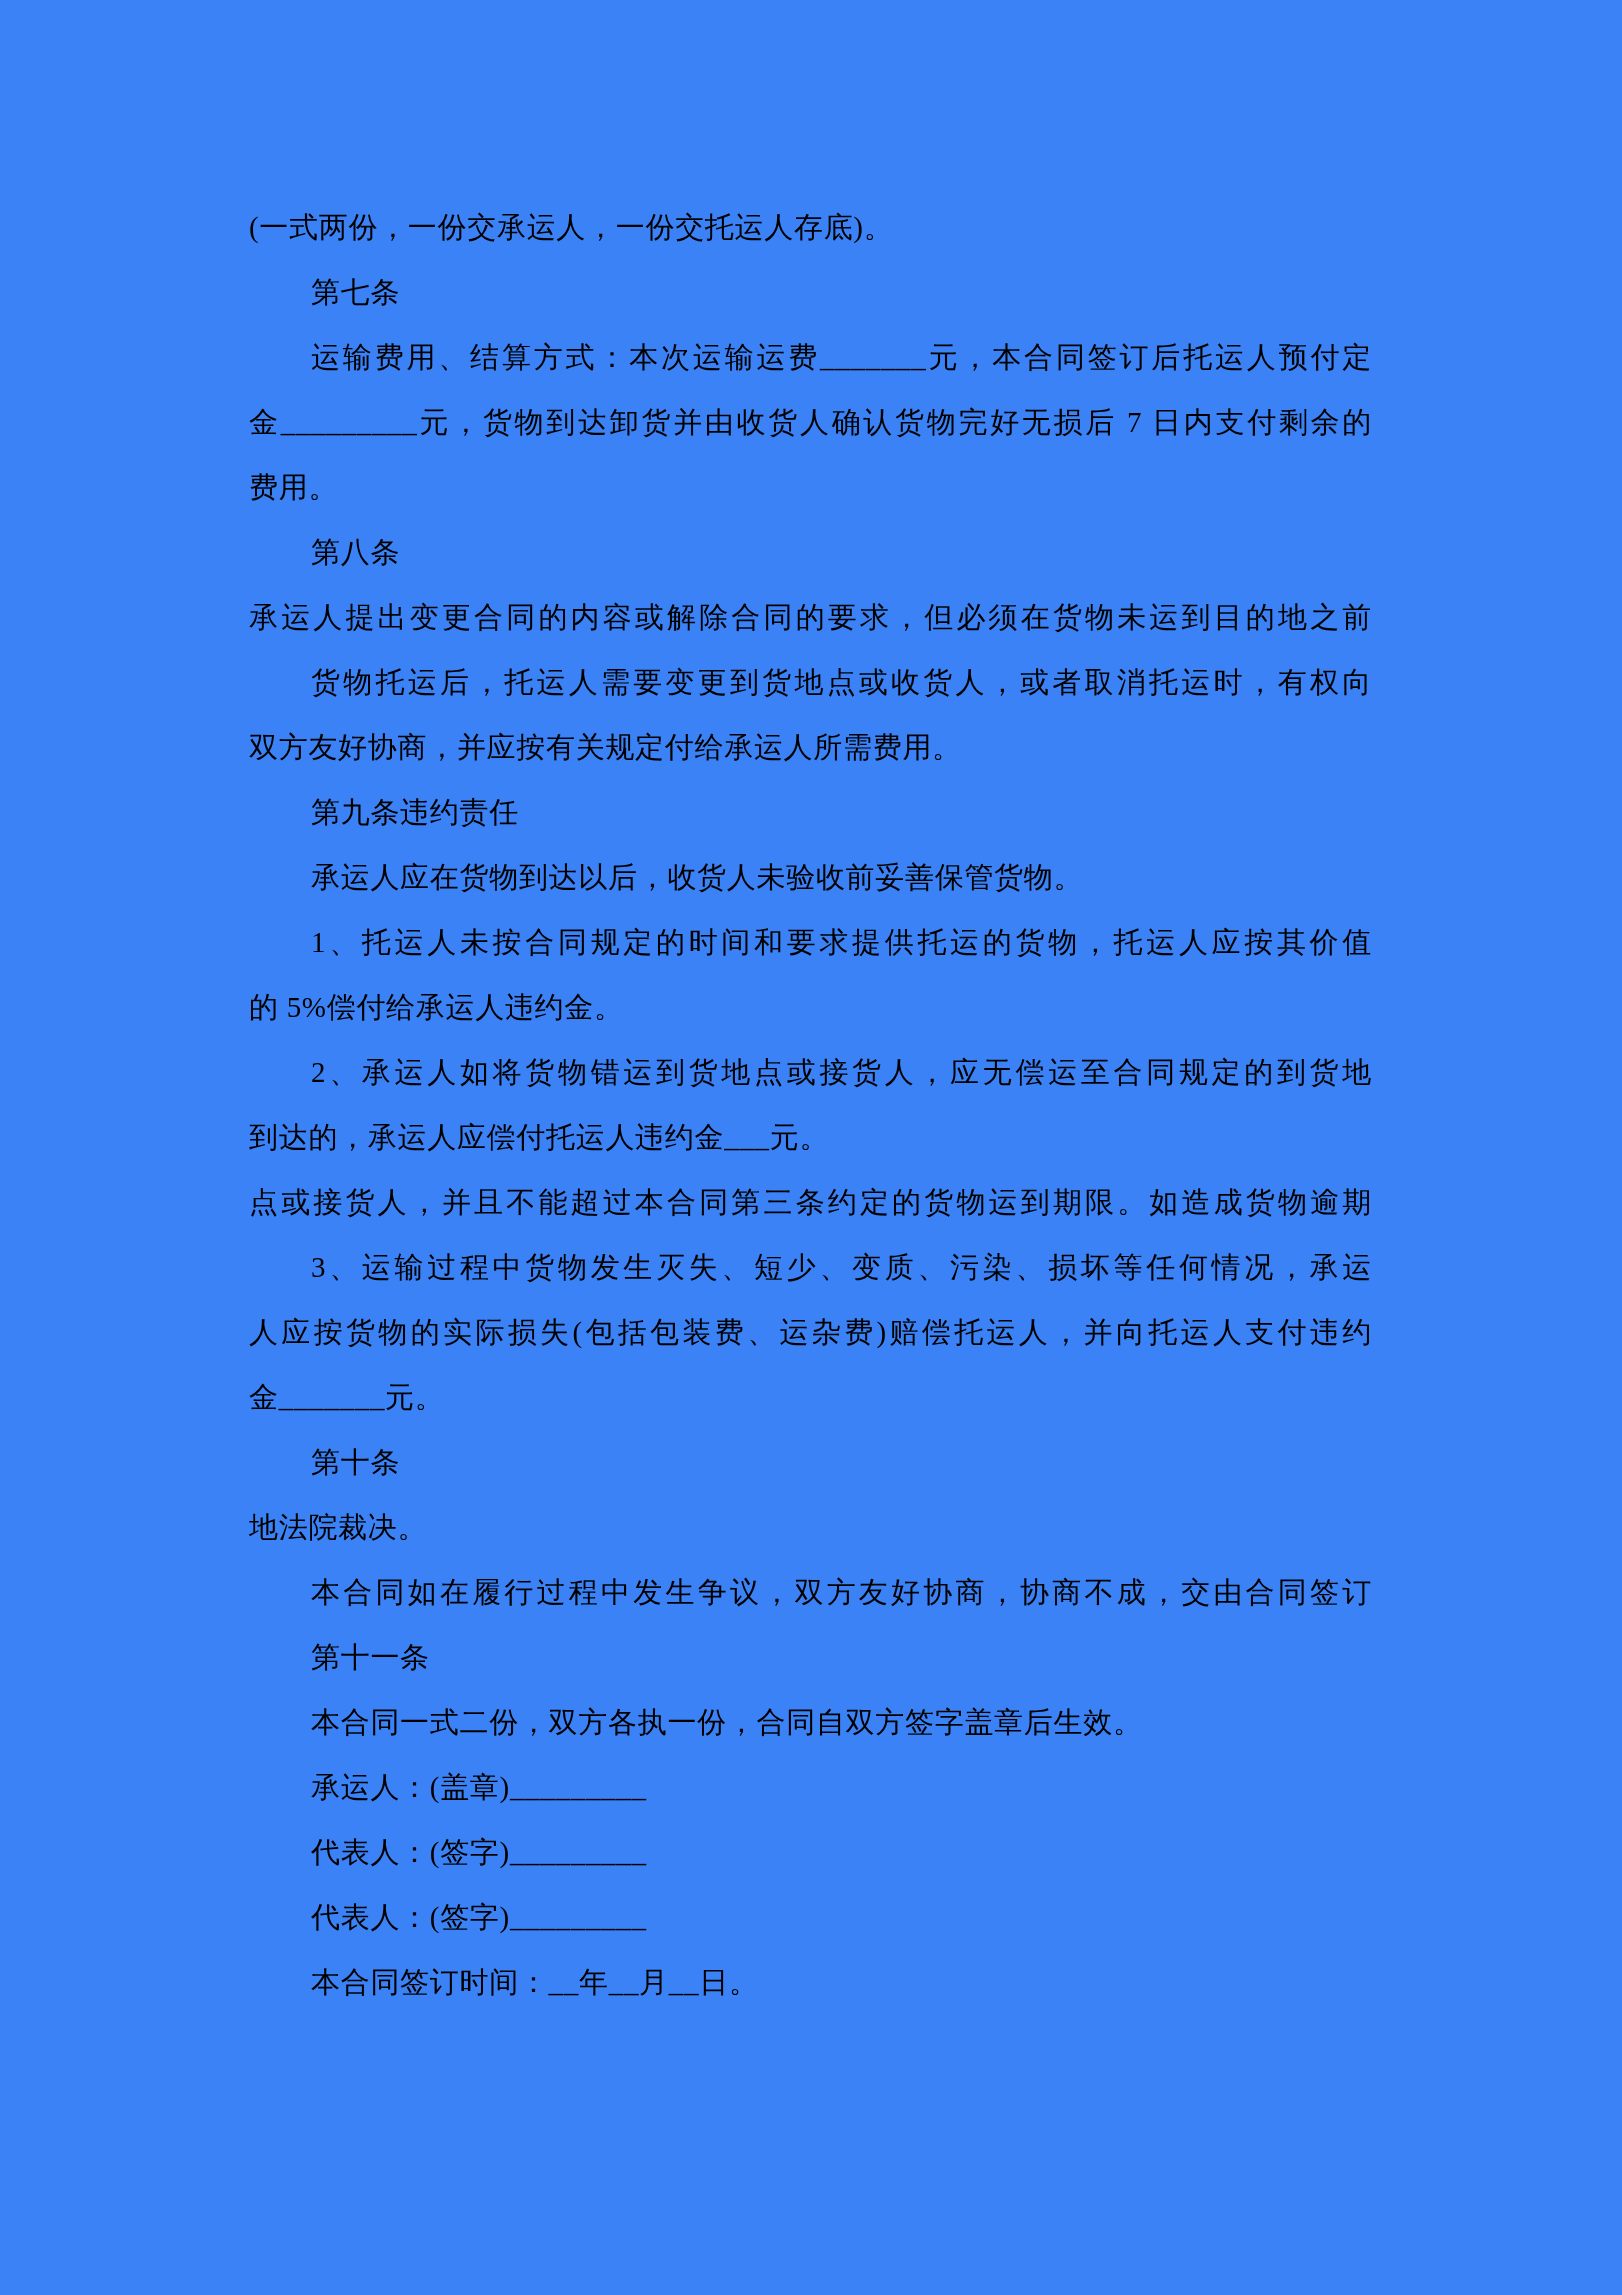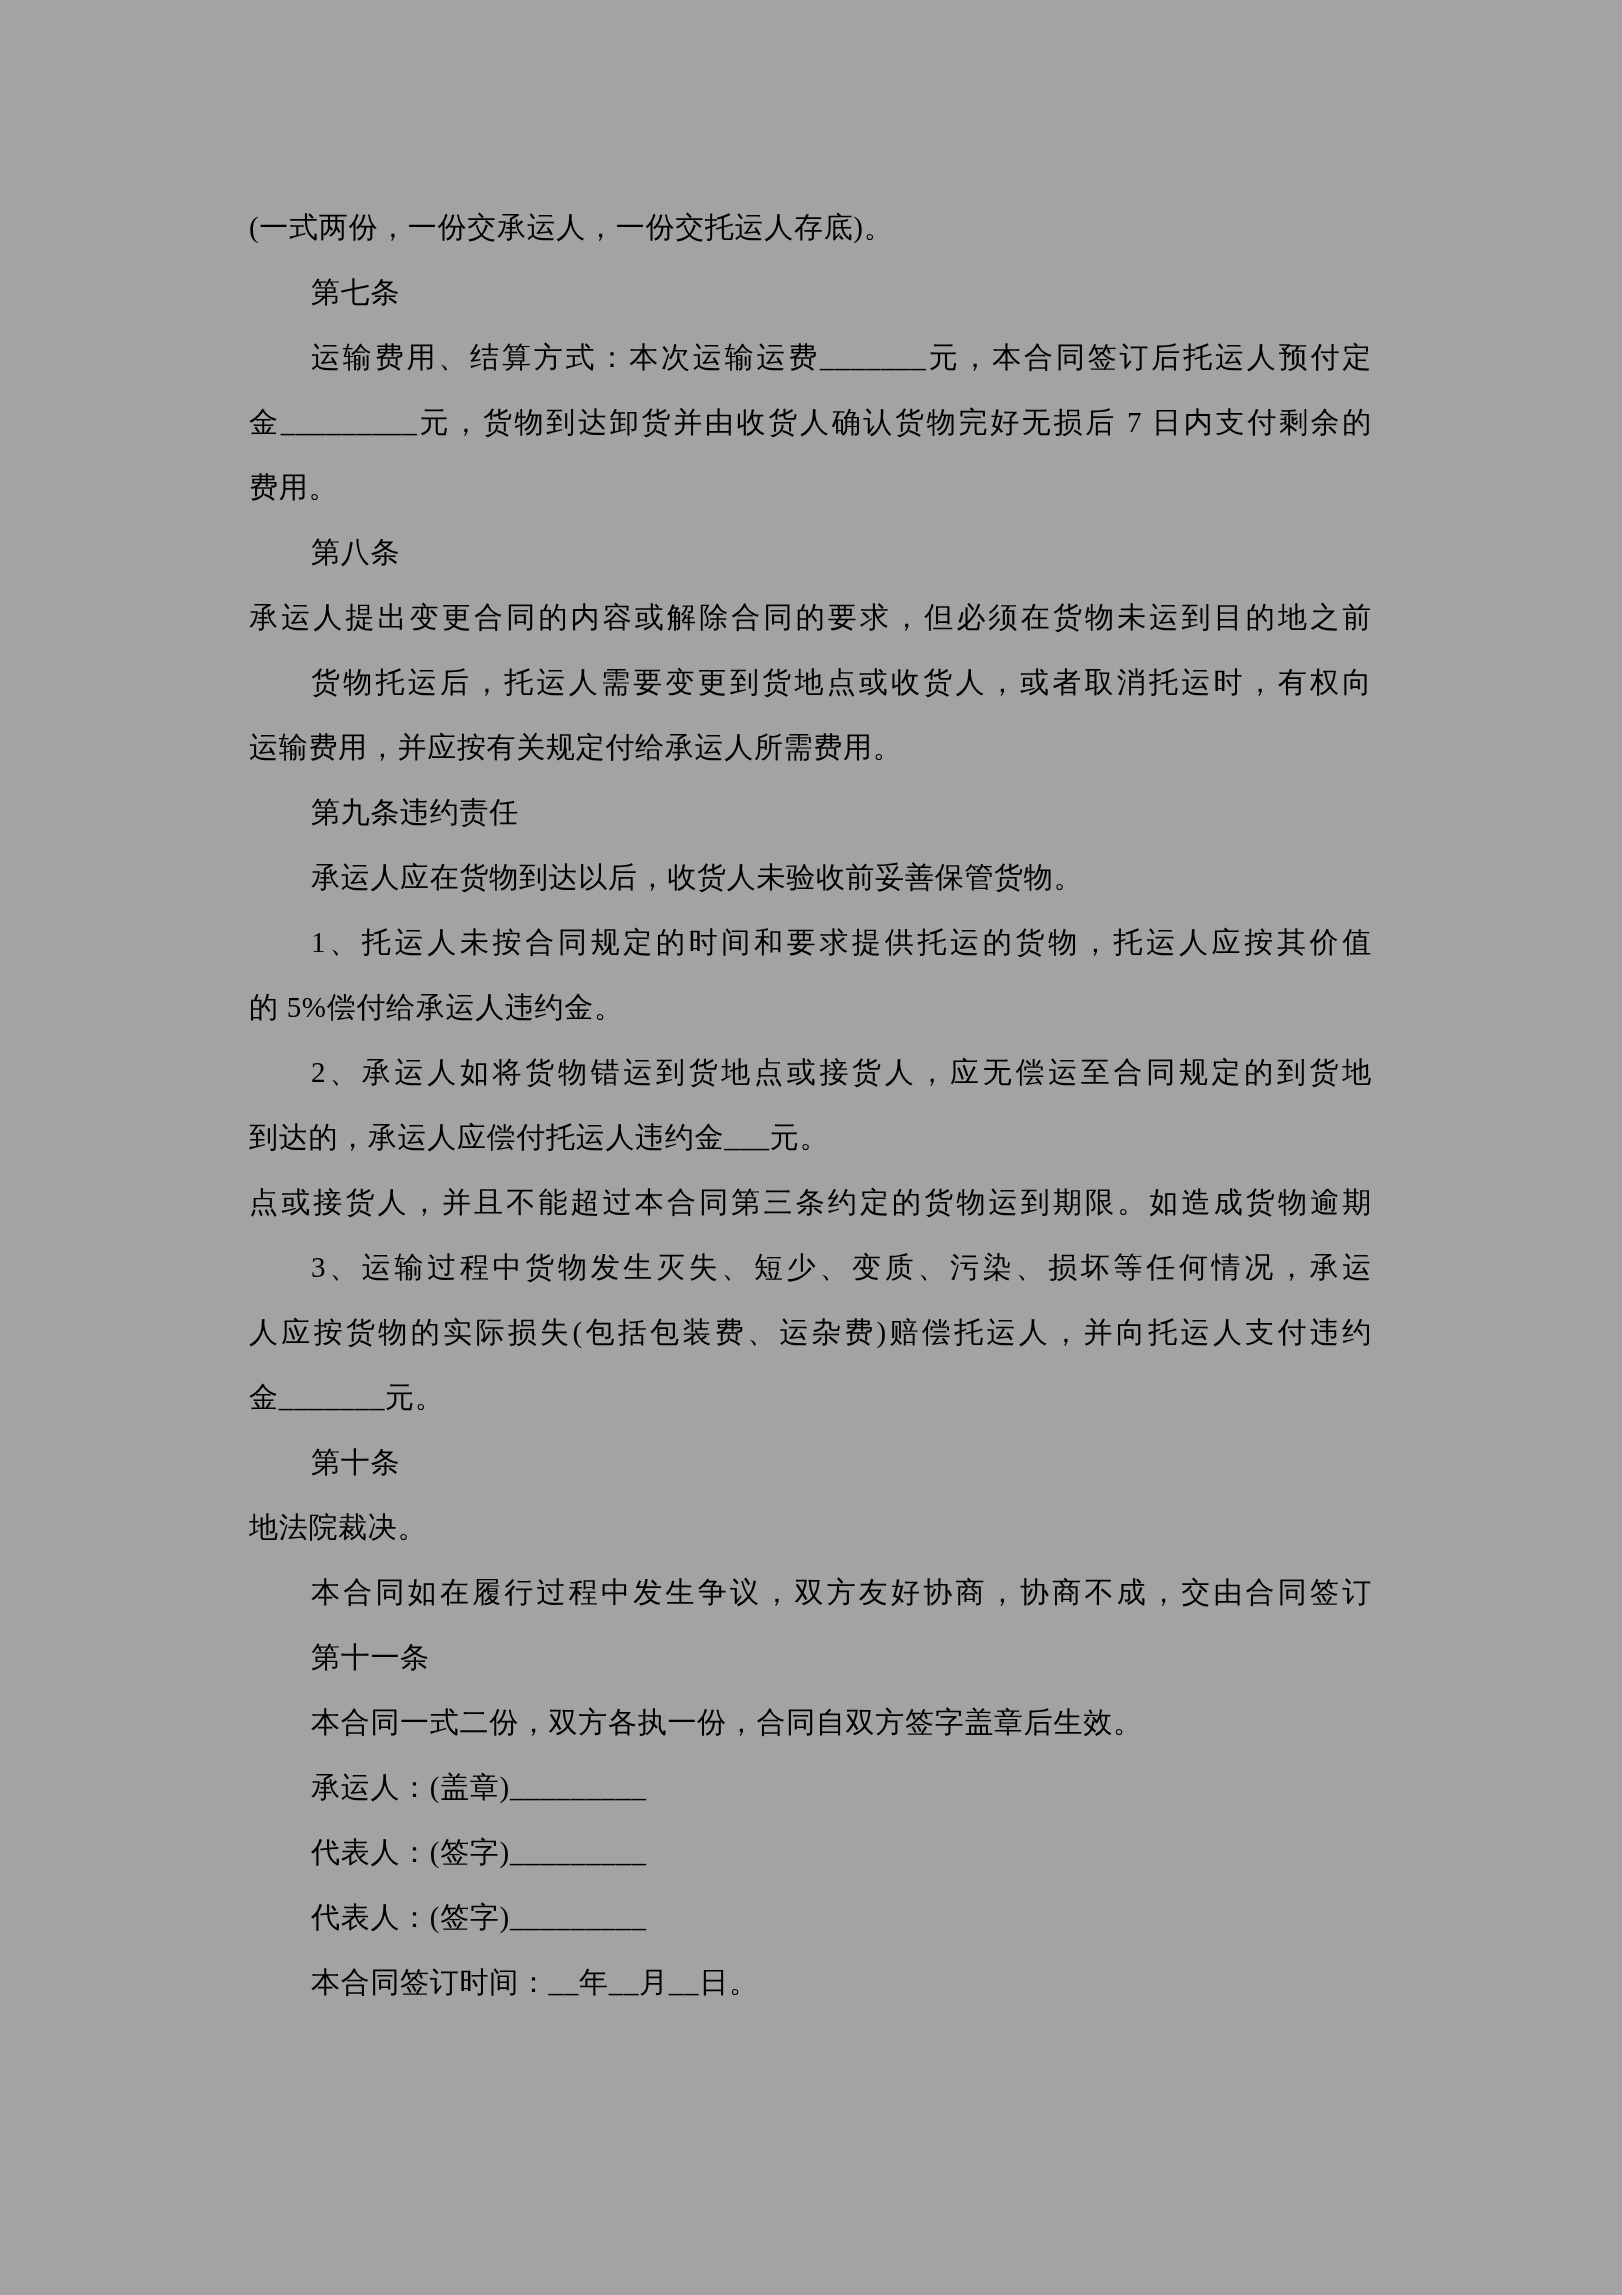--- a/index.html
+++ b/index.html
@@ -4,21 +4,21 @@
 <style>
   html, body {
     margin: 0;
     padding: 0;
     background: #ffffff;
   }
   .page {
     position: relative;
     width: 1623px;
     height: 2295px;
-    background: #a3a3a3;
+    background: #3b82f6;
     overflow: hidden;
     font-family: "Liberation Serif", "DejaVu Serif", serif;
   }
   .text-block {
     position: absolute;
     left: 249px;
     top: 195px;
     width: 1123px;
   }
   .line {
@@ -45,21 +45,21 @@
 <div class="page">
   <div class="text-block">
       <div class="line">(一式两份，一份交承运人，一份交托运人存底)。</div>
       <div class="line indent">第七条</div>
       <div class="line indent fill">运输费用、结算方式：本次运输运费_______元，本合同签订后托运人预付定</div>
       <div class="line fill">金_________元，货物到达卸货并由收货人确认货物完好无损后 7 日内支付剩余的</div>
       <div class="line">费用。</div>
       <div class="line indent">第八条</div>
       <div class="line fill">承运人提出变更合同的内容或解除合同的要求，但必须在货物未运到目的地之前</div>
       <div class="line indent fill">货物托运后，托运人需要变更到货地点或收货人，或者取消托运时，有权向</div>
-      <div class="line">运输费用，并应按有关规定付给承运人所需费用。</div>
+      <div class="line">双方友好协商，并应按有关规定付给承运人所需费用。</div>
       <div class="line indent">第九条违约责任</div>
       <div class="line indent">承运人应在货物到达以后，收货人未验收前妥善保管货物。</div>
       <div class="line indent fill">1、托运人未按合同规定的时间和要求提供托运的货物，托运人应按其价值</div>
       <div class="line">的 5%偿付给承运人违约金。</div>
       <div class="line indent fill">2、承运人如将货物错运到货地点或接货人，应无偿运至合同规定的到货地</div>
       <div class="line">到达的，承运人应偿付托运人违约金___元。</div>
       <div class="line fill">点或接货人，并且不能超过本合同第三条约定的货物运到期限。如造成货物逾期</div>
       <div class="line indent fill">3、运输过程中货物发生灭失、短少、变质、污染、损坏等任何情况，承运</div>
       <div class="line fill">人应按货物的实际损失(包括包装费、运杂费)赔偿托运人，并向托运人支付违约</div>
       <div class="line">金_______元。</div>

